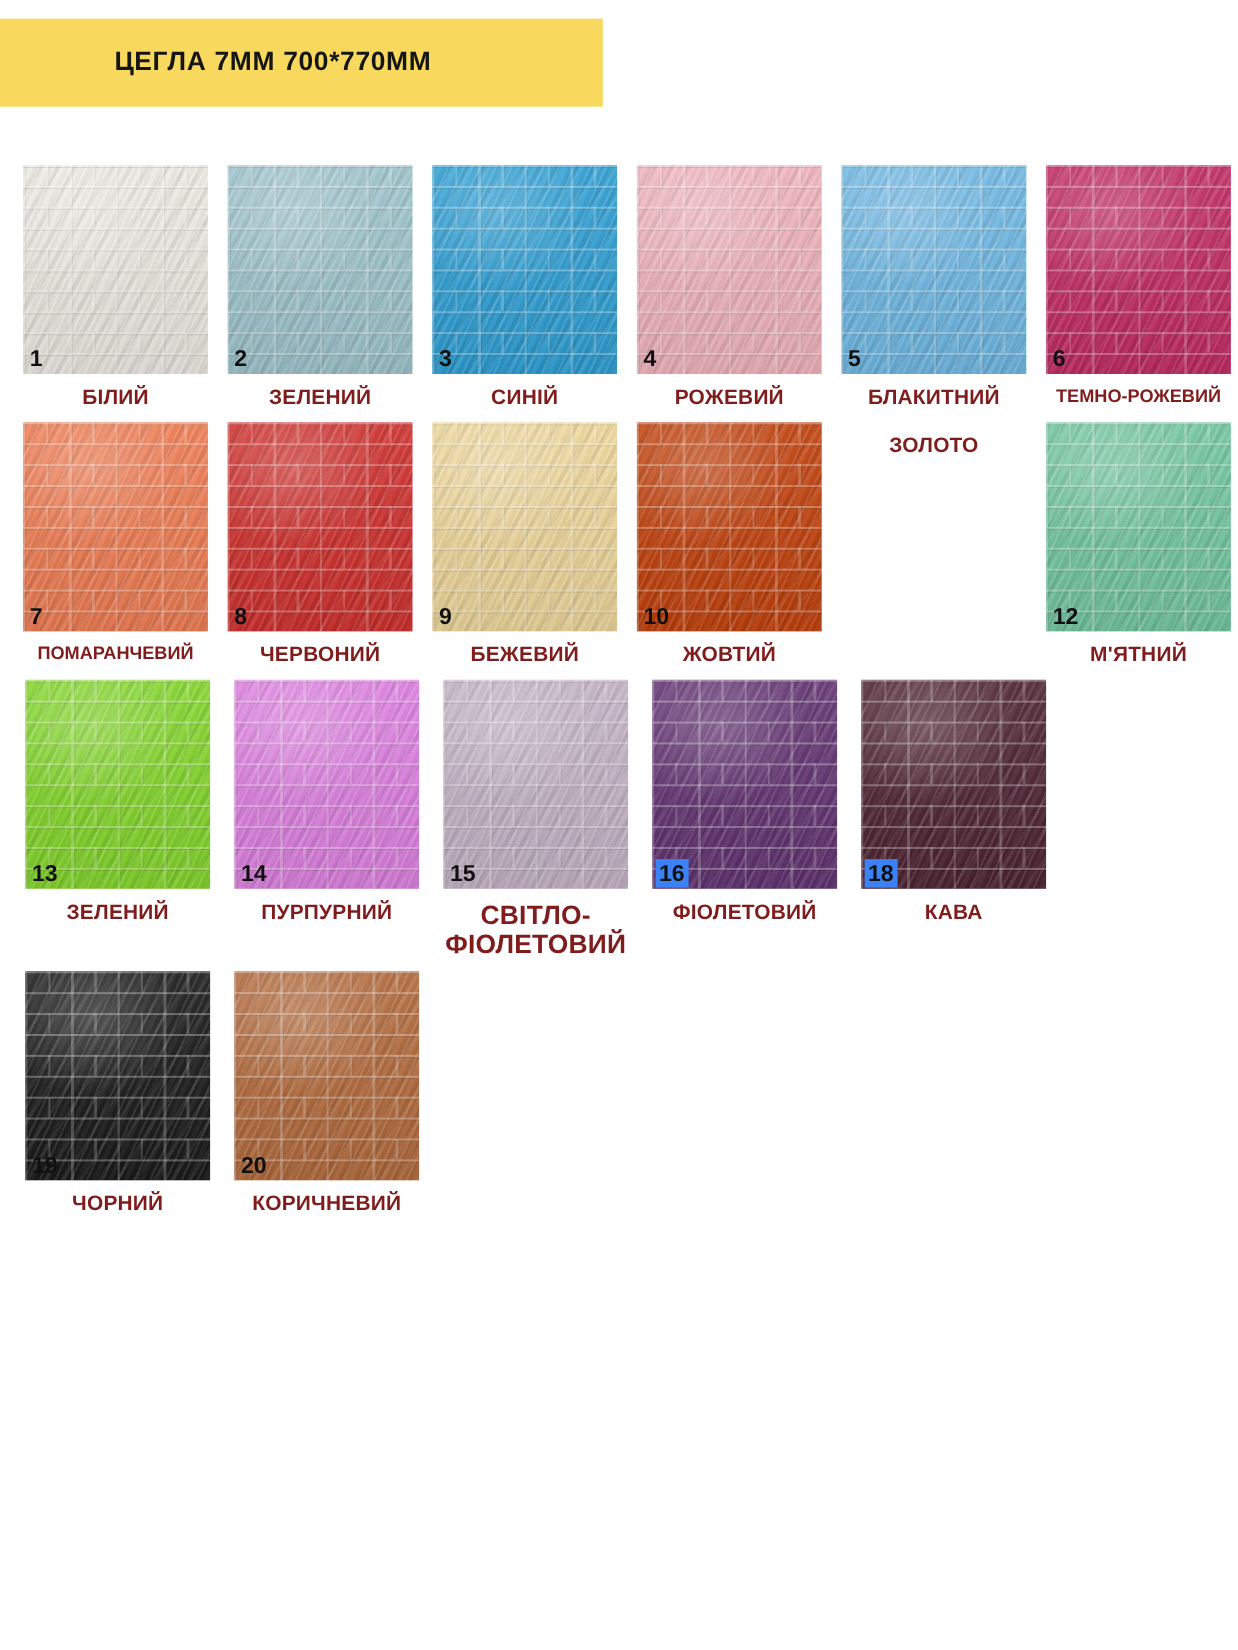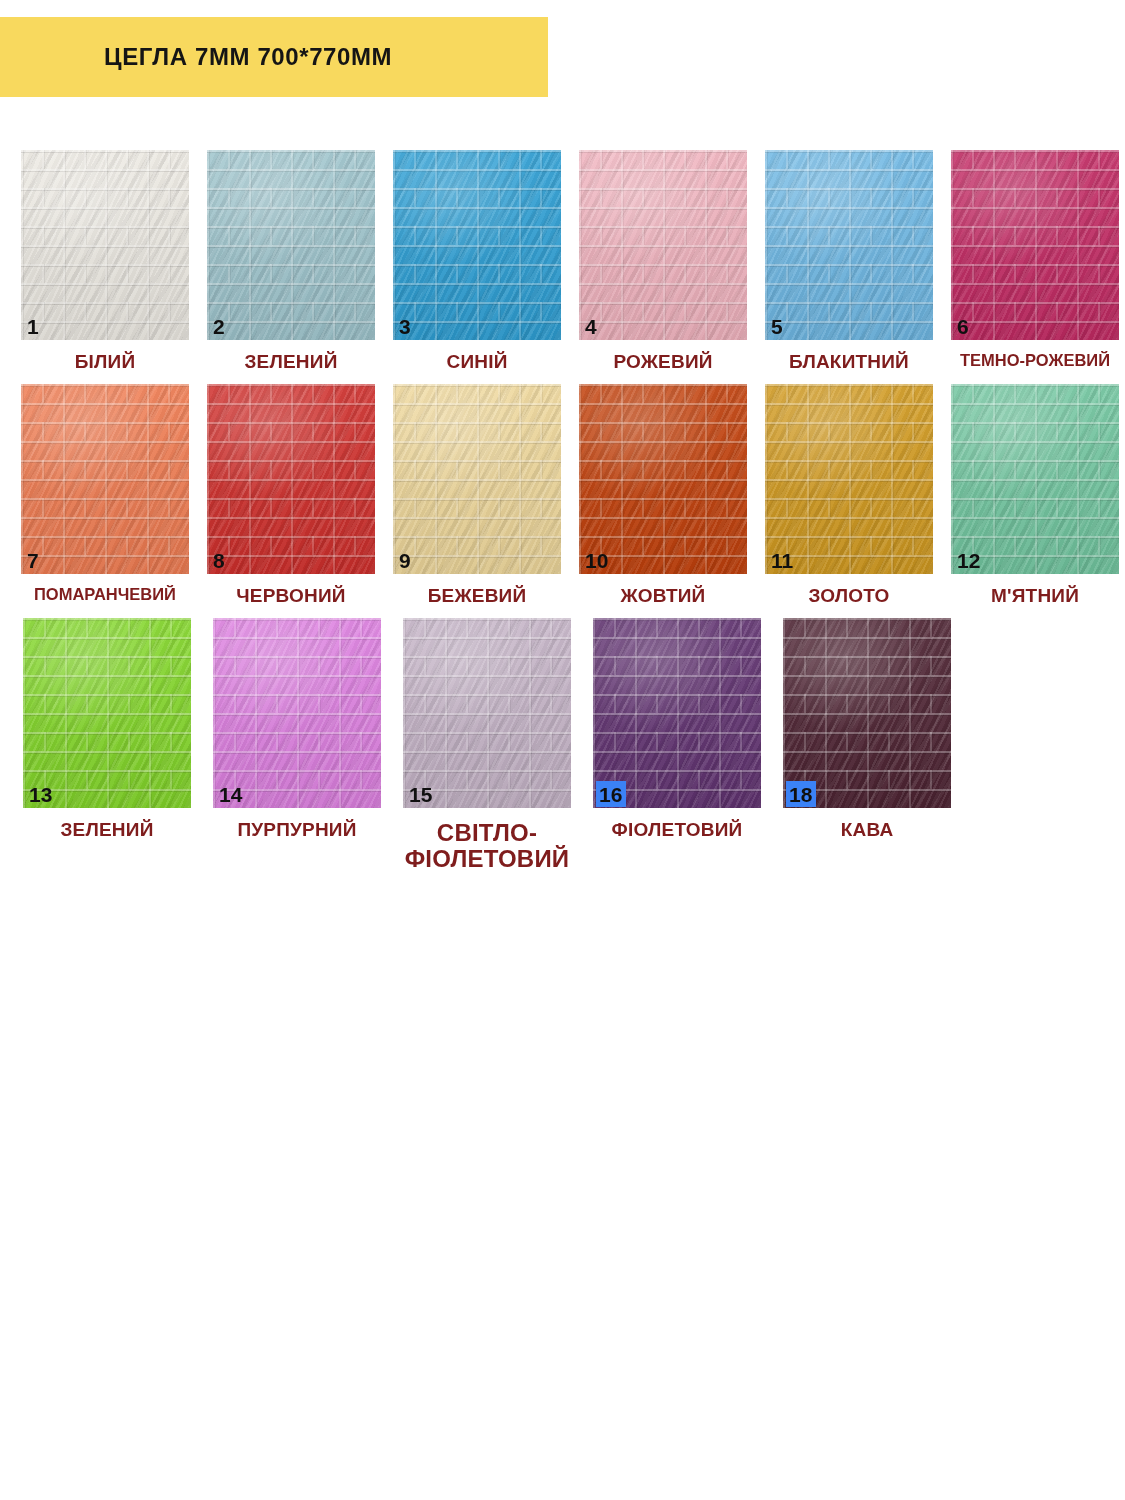--- a/index.html
+++ b/index.html
@@ -254,25 +254,20 @@
         </div>
         <div class="cell">
           <div class="swatch" style="background-color: #c2410c;">
             <div class="tex"></div>
             <div class="sheen"></div>
             <div class="num">10</div>
           </div>
           <div class="label" style="white-space: pre-line;">ЖОВТИЙ</div>
         </div>
         <div class="cell">
-          <div class="swatch" style="background-color: rgb(209, 154, 32);">
-            <div class="tex"></div>
-            <div class="sheen"></div>
-            <div class="num">11</div>
-          </div>
           <div class="label" style="white-space: pre-line;">ЗОЛОТО</div>
         </div>
         <div class="cell">
           <div class="swatch" style="background-color: rgb(114, 198, 160);">
             <div class="tex"></div>
             <div class="sheen"></div>
             <div class="num">12</div>
           </div>
           <div class="label" style="white-space: pre-line;">М'ЯТНИЙ</div>
         </div>
@@ -313,15 +308,33 @@
         </div>
         <div class="cell">
           <div class="swatch" style="background-color: rgb(78, 36, 51);">
             <div class="tex"></div>
             <div class="sheen"></div>
             <div class="num boxed">18</div>
           </div>
           <div class="label" style="white-space: pre-line;">КАВА</div>
         </div>
       </div>
+      <div class="row">
+        <div class="cell">
+          <div class="swatch" style="background-color: rgb(27, 27, 27);">
+            <div class="tex"></div>
+            <div class="sheen"></div>
+            <div class="num">19</div>
+          </div>
+          <div class="label" style="white-space: pre-line;">ЧОРНИЙ</div>
+        </div>
+        <div class="cell">
+          <div class="swatch" style="background-color: rgb(179, 106, 60);">
+            <div class="tex"></div>
+            <div class="sheen"></div>
+            <div class="num">20</div>
+          </div>
+          <div class="label" style="white-space: pre-line;">КОРИЧНЕВИЙ</div>
+        </div>
+      </div>
     </div>
 
 </div>
 
 </body></html>

